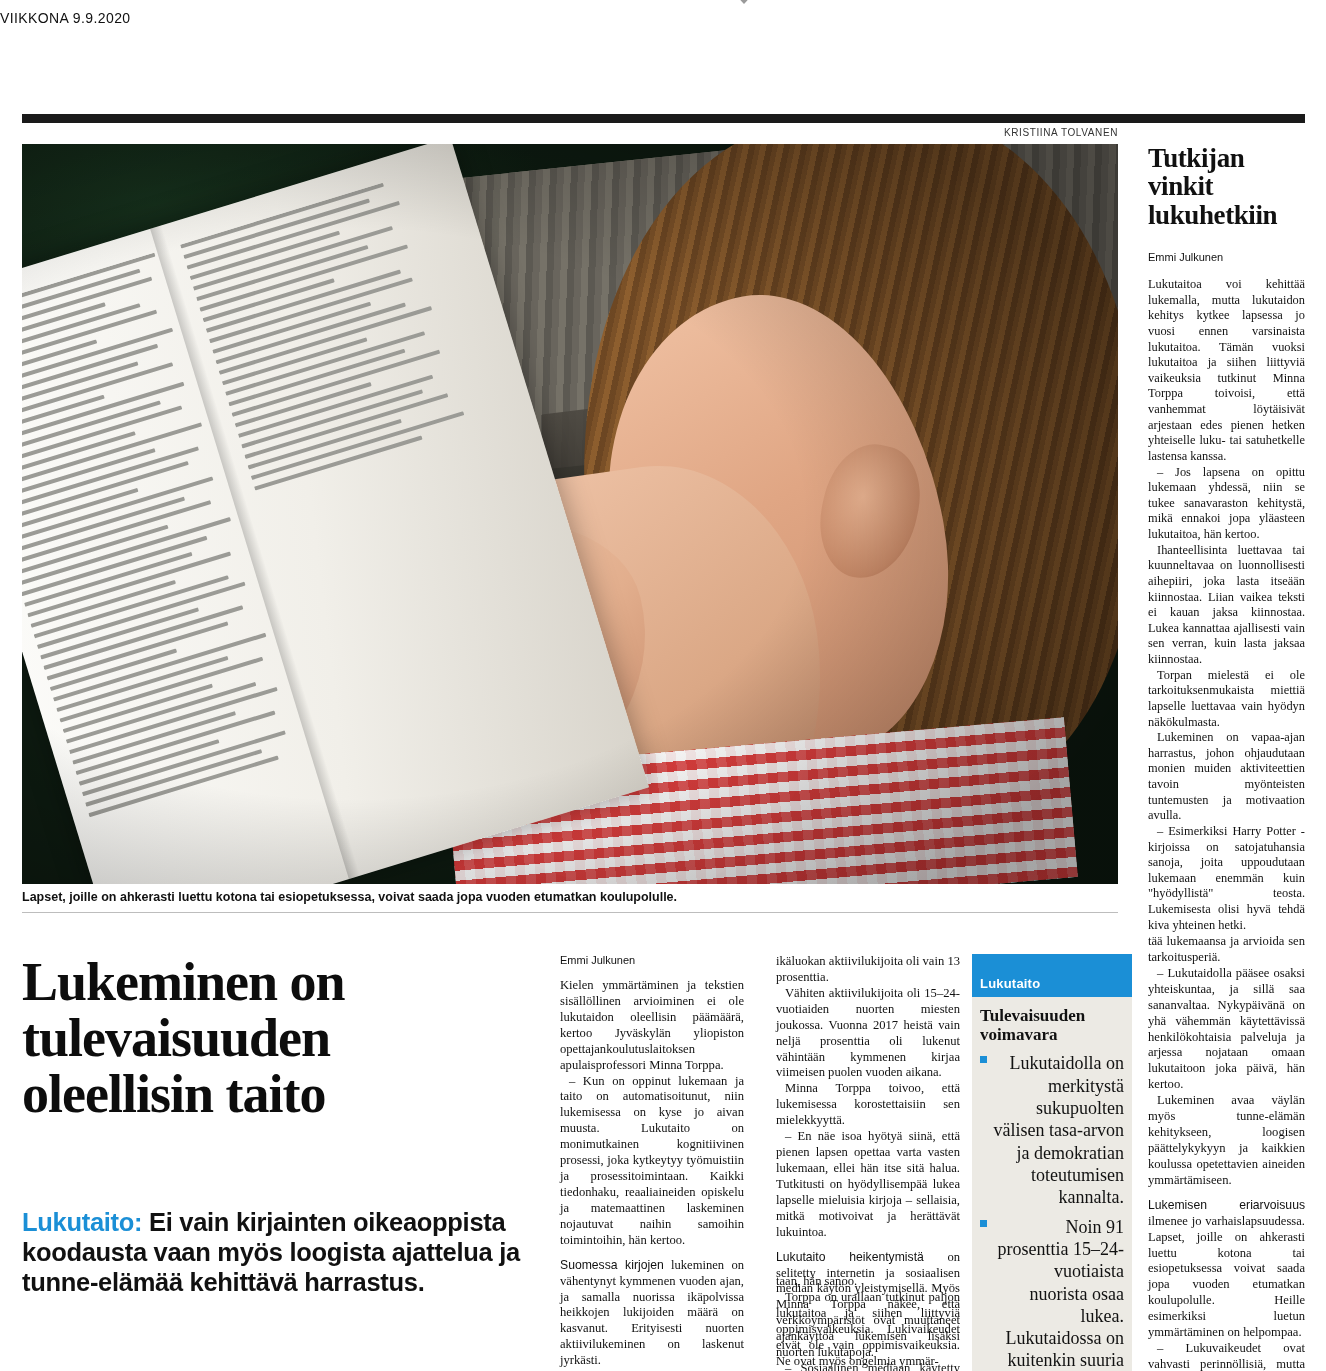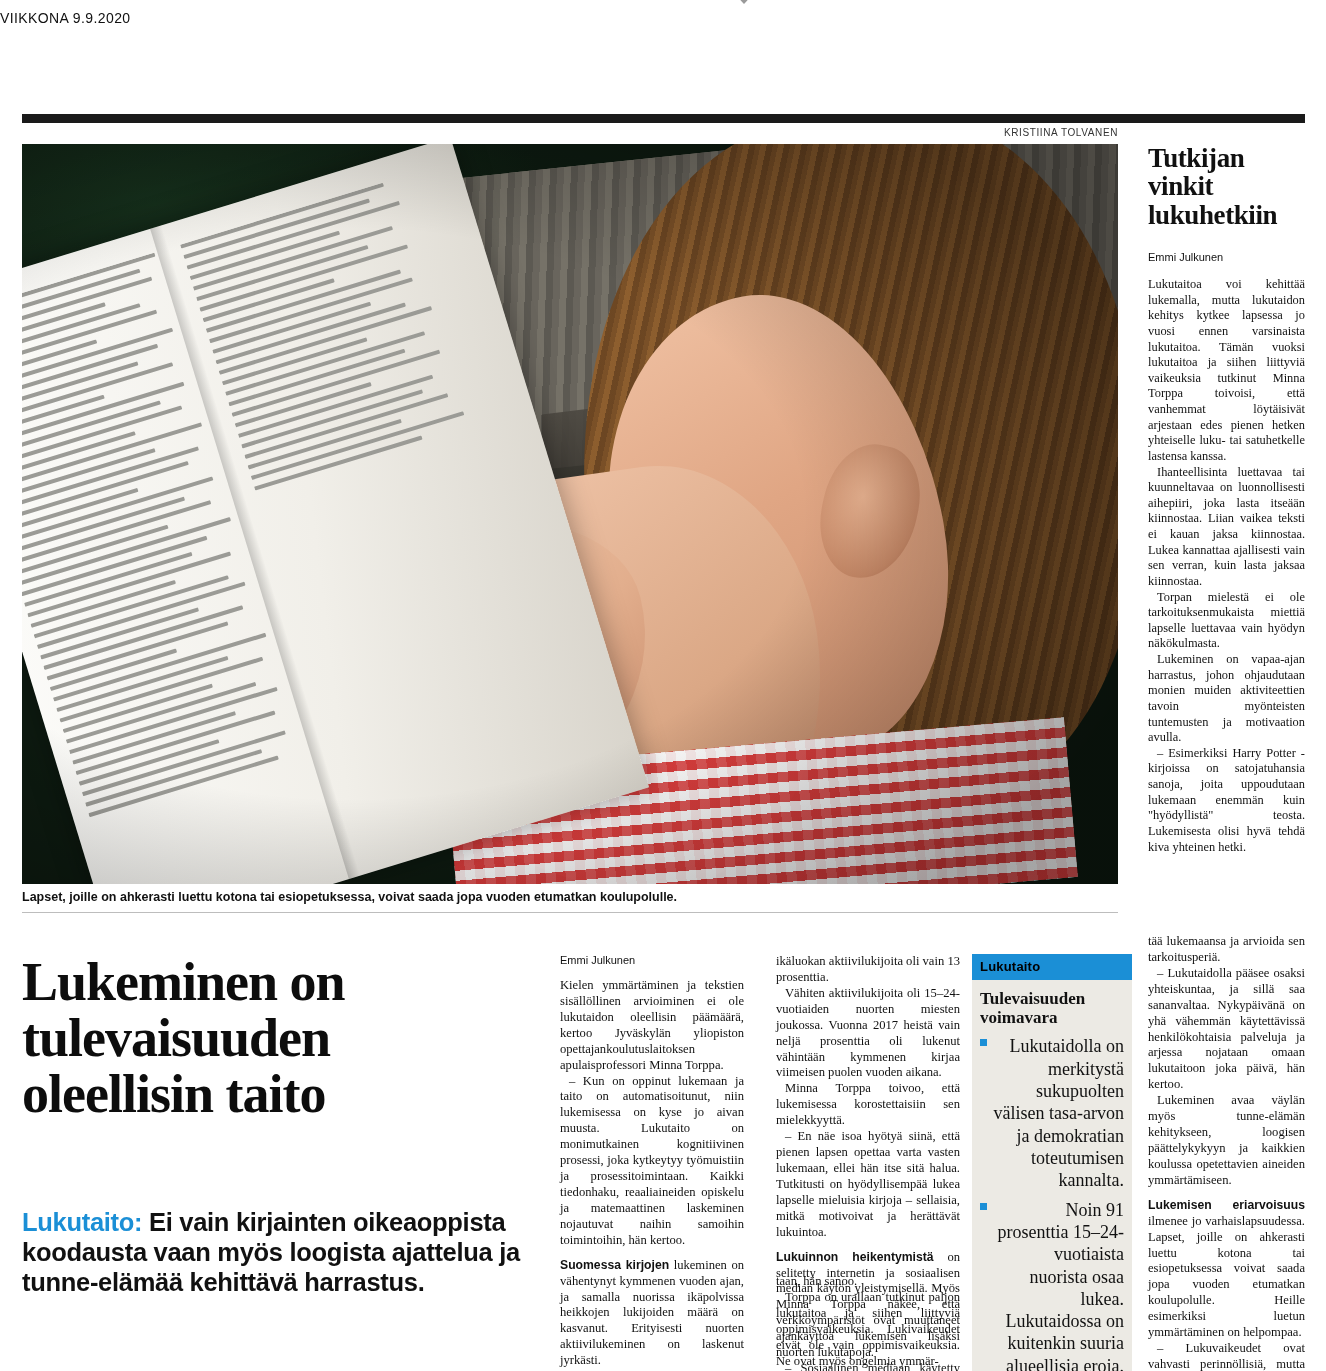--- a/index.html
+++ b/index.html
@@ -164,36 +164,36 @@
     position:absolute; left:22px; top:1174px; width:505px;
     font-family:"Liberation Sans", sans-serif; font-weight:bold; font-size:25.5px; line-height:1.17;
     color:#111; letter-spacing:-0.3px;
   }
   .standfirst .lead { color:#1b8fd6; }
 
   
   .col { position:absolute; top:920px; font-size:12.6px; line-height:1.265; text-align:justify; color:#111; }
   .col p { margin:0; }
   .col p + p { text-indent:9px; }
-  .col .sub { font-family:"Liberation Sans", sans-serif; font-weight:bold; font-size:12.2px; }
+  .col .sub { font-family:"Liberation Sans", sans-serif; font-weight:normal; font-size:12.2px; }
   .col-1 { left:560px; width:184px; }
   .col-2 { left:776px; width:184px; }
   .col-3 { left:1148px; width:157px; }
   .byline-col {
     position:absolute; left:560px; top:920px; width:184px;
     font-family:"Liberation Sans", sans-serif; font-size:11px; color:#111;
   }
 
   
   .factbox {
     position:absolute; left:972px; top:920px; width:160px; background:#eceae4;
   }
   .fb-head {
-    background:#1b8fd6; color:#000000; font-family:"Liberation Sans", sans-serif;
-    font-weight:bold; font-size:13px; padding:5px 8px 6px 8px; letter-spacing:0.2px;
+    background:#1b8fd6; color:#ffffff; font-family:"Liberation Sans", sans-serif;
+    font-weight:bold; font-size:13px; padding:22px 8px 6px 8px; letter-spacing:0.2px;
   }
   .fb-title {
     font-family:"Liberation Serif", serif; font-weight:bold; font-size:17px; line-height:1.1;
     padding:10px 8px 4px 8px; color:#111;
   }
   .fb-list { padding:4px 8px 8px 8px; }
   .fb-item {
     position:relative; padding-left:13px; margin-bottom:7px;
     font-size:18px; line-height:1.24; color:#111; text-align:right;
   }
@@ -318,20 +318,21 @@
   </div>
 
   <div class="photo-caption">Lapset, joille on ahkerasti luettu kotona tai esiopetuksessa, voivat saada jopa vuoden etumatkan koulupolulle.</div>
   <div class="cap-rule"></div>
 
   <div class="sidebar">
     <div class="sb-title">Tutkijan vinkit lukuhetkiin</div>
     <div class="sb-byline">Emmi Julkunen</div>
     <div class="sb-body">
       <p>Lukutaitoa voi kehittää lukemalla, mutta lukutaidon kehitys kytkee lapsessa jo vuosi ennen varsinaista lukutaitoa. Tämän vuoksi lukutaitoa ja siihen liittyviä vaikeuksia tutkinut Minna Torppa toivoisi, että vanhemmat löytäisivät arjestaan edes pienen hetken yhteiselle luku- tai satuhetkelle lastensa kanssa.</p>
+      <p>– Jos lapsena on opittu lukemaan yhdessä, niin se tukee sanavaraston kehitystä, mikä ennakoi jopa yläasteen lukutaitoa, hän kertoo.</p>
       <p>Ihanteellisinta luettavaa tai kuunneltavaa on luonnollisesti aihepiiri, joka lasta itseään kiinnostaa. Liian vaikea teksti ei kauan jaksa kiinnostaa. Lukea kannattaa ajallisesti vain sen verran, kuin lasta jaksaa kiinnostaa.</p>
       <p>Torpan mielestä ei ole tarkoituksenmukaista miettiä lapselle luettavaa vain hyödyn näkökulmasta.</p>
       <p>Lukeminen on vapaa-ajan harrastus, johon ohjaudutaan monien muiden aktiviteettien tavoin myönteisten tuntemusten ja motivaation avulla.</p>
       <p>– Esimerkiksi Harry Potter -kirjoissa on satojatuhansia sanoja, joita uppoudutaan lukemaan enemmän kuin "hyödyllistä" teosta. Lukemisesta olisi hyvä tehdä kiva yhteinen hetki.</p>
     </div>
   </div>
 
   <div class="headline">Lukeminen on tulevaisuuden oleellisin taito</div>
   <div class="standfirst">
     <span class="lead">Lukutaito:</span><span> Ei vain kirjainten oikeaoppista koodausta vaan myös loogista ajattelua ja tunne-elämää kehittävä harrastus.</span>
@@ -345,21 +346,21 @@
     <p style="text-indent:0"><span class="sub">Suomessa kirjojen</span> <span>lukeminen on vähentynyt kymmenen vuoden ajan, ja samalla nuorissa ikäpolvissa heikkojen lukijoiden määrä on kasvanut. Erityisesti nuorten aktiivilukeminen on laskenut jyrkästi.</span></p>
 
   </div>
 
   <div class="col col-2" style="top:920px;">
     <p>ikäluokan aktiivilukijoita oli vain 13 prosenttia.</p>
     <p>Vähiten aktiivilukijoita oli 15–24-vuotiaiden nuorten miesten joukossa. Vuonna 2017 heistä vain neljä prosenttia oli lukenut vähintään kymmenen kirjaa viimeisen puolen vuoden aikana.</p>
     <p>Minna Torppa toivoo, että lukemisessa korostettaisiin sen mielekkyyttä.</p>
     <p>– En näe isoa hyötyä siinä, että pienen lapsen opettaa varta vasten lukemaan, ellei hän itse sitä halua. Tutkitusti on hyödyllisempää lukea lapselle mieluisia kirjoja – sellaisia, mitkä motivoivat ja herättävät lukuintoa.</p>
     <p style="height:9px"></p>
-    <p style="text-indent:0"><span class="sub">Lukuinnon heikentymistä</span> <span>on selitetty internetin ja sosiaalisen median käytön yleistymisellä. Myös Minna Torppa näkee, että verkkoympäristöt ovat muuttaneet ajankäyttöä lukemisen lisäksi nuorten lukutapoja.</span></p>
+    <p style="text-indent:0"><span class="sub">Lukutaito heikentymistä</span> <span>on selitetty internetin ja sosiaalisen median käytön yleistymisellä. Myös Minna Torppa näkee, että verkkoympäristöt ovat muuttaneet ajankäyttöä lukemisen lisäksi nuorten lukutapoja.</span></p>
     <p>– Sosiaalinen mediaan käytetty aika on kaikki pois lukemisesta. Moni kokee myös keskittymiskyvyn olevan liian lyhyt pitkäjaksoiseen lukemiseen, jos on tottunut lyhyiden tekstien ja videoiden vir-</p>
   </div>
 
   <div class="factbox">
     <div class="fb-head">Lukutaito</div>
     <div class="fb-title">Tulevaisuuden voimavara</div>
     <div class="fb-list">
       <div class="fb-item">Lukutaidolla on merkitystä sukupuolten välisen tasa-arvon ja demokratian toteutumisen kannalta.</div>
       <div class="fb-item">Noin 91 prosenttia 15–24-vuotiaista nuorista osaa lukea. Lukutaidossa on kuitenkin suuria alueellisia eroja.</div>
       <div class="fb-item">Koulunkäynnin ja lukutaidon aste on matala erityisesti Saharan eteläpuoleisen Afrikan maissa.</div>

